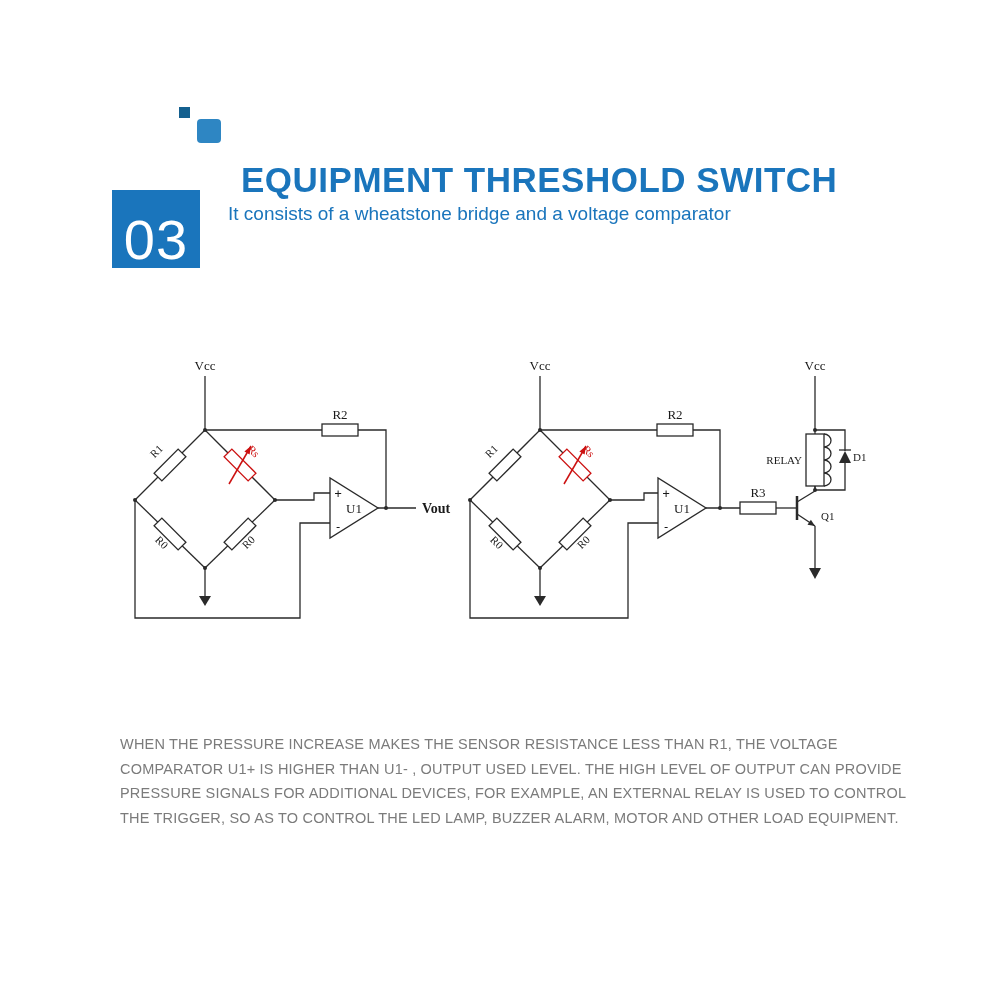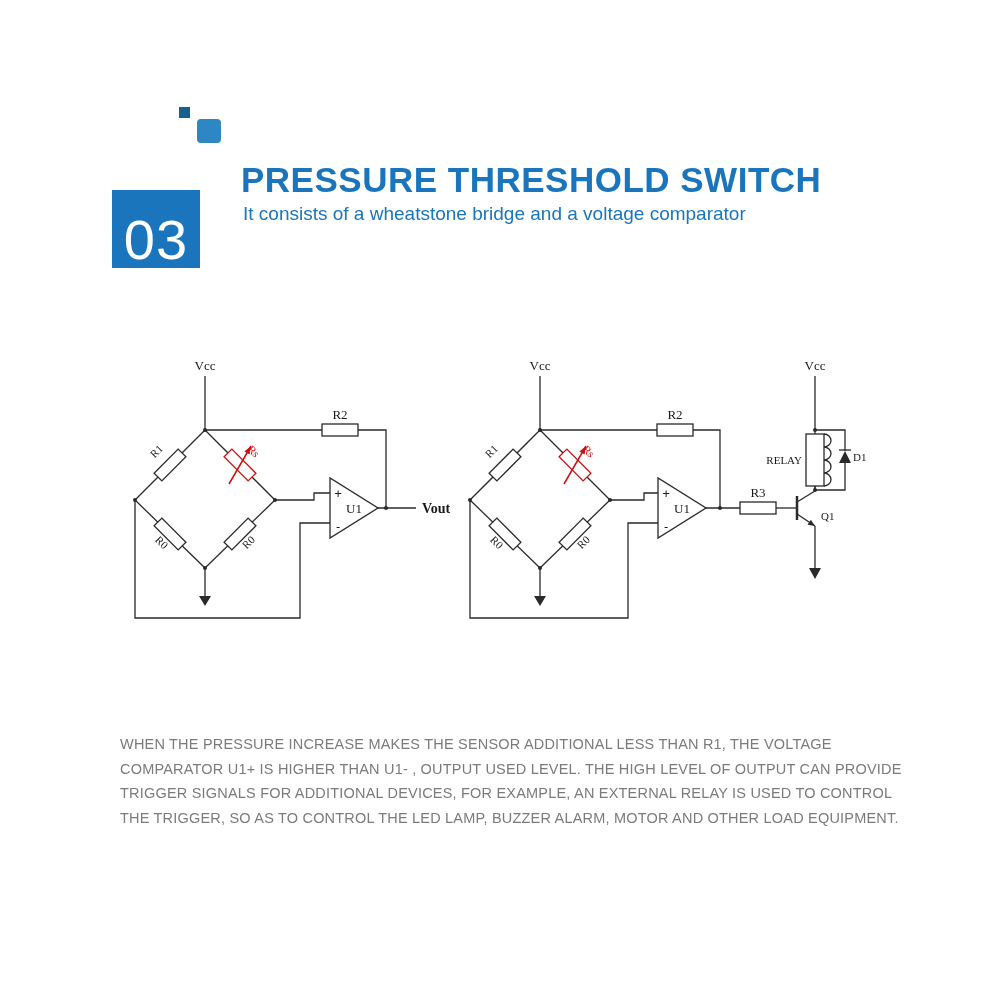--- a/index.html
+++ b/index.html
@@ -6,21 +6,21 @@
   .page{position:relative;width:1000px;height:1000px;background:#fff;overflow:hidden;
         font-family:"Liberation Sans", sans-serif;}
   
   .sq-small{position:absolute;left:179px;top:107px;width:11px;height:11px;background:#14608f;}
   .sq-med{position:absolute;left:197px;top:119px;width:24px;height:24px;background:#2e86c3;border-radius:4px;}
   .num-box{position:absolute;left:112px;top:154px;width:88px;height:78px;background:#1a75bc;
            display:flex;align-items:flex-end;justify-content:center;margin-top:36px;}
   .num-box span{color:#ffffff;font-size:56px;font-weight:400;letter-spacing:1px;line-height:1;}
   .title{position:absolute;left:241px;top:160px;margin:0;font-size:35px;font-weight:700;
          color:#1a75bc;letter-spacing:0.5px;white-space:nowrap;}
-  .subtitle{position:absolute;left:243px;top:203px;font-size:19px;font-weight:400;color:#1a75bc;white-space:nowrap;}
+  .subtitle{position:absolute;left:228px;top:203px;font-size:19px;font-weight:400;color:#1a75bc;white-space:nowrap;}
   
   .diagram{position:absolute;left:100px;top:350px;width:800px;height:300px;}
   .ckt{font-family:"Liberation Serif", serif;font-size:13px;fill:#1a1a1a;}
   .ckt-sm{font-family:"Liberation Serif", serif;font-size:11px;fill:#1a1a1a;}
   .ckt-bold{font-family:"Liberation Serif", serif;font-size:14px;font-weight:bold;fill:#1a1a1a;}
   .ckt-red{fill:#cc1111;}
   .sign{font-family:"DejaVu Sans Mono", monospace;font-size:12px;fill:#1a1a1a;}
   
   .desc{position:absolute;left:120px;top:732px;width:810px;color:#7b7b7b;
         font-size:14.5px;line-height:24.6px;letter-spacing:0.2px;}
@@ -29,21 +29,21 @@
 </head>
 <body>
 
 <div class="page">
 
   <span class="sq-small"></span>
   <span class="sq-med"></span>
   <div class="num-box">
     <span>03</span>
   </div>
-  <h1 class="title">PRESSURE THRESHOLD SWITCH</h1>
+  <h1 class="title">EQUIPMENT THRESHOLD SWITCH</h1>
   <div class="subtitle">It consists of a wheatstone bridge and a voltage comparator</div>
 
   <svg class="diagram" viewBox="0 0 800 300">
     <defs>
       <g id="bridge" fill="none" stroke="#2a2a2a" stroke-width="1.3">
         <line x1="105" y1="26" x2="105" y2="80"></line>
         <line x1="35" y1="150" x2="105" y2="80"></line>
         <line x1="105" y1="80" x2="175" y2="150"></line>
         <line x1="35" y1="150" x2="105" y2="218"></line>
         <line x1="105" y1="218" x2="175" y2="150"></line>
@@ -130,19 +130,19 @@
       <text class="ckt" x="582" y="163" text-anchor="middle">U1</text>
       <text class="ckt" x="658" y="147" text-anchor="middle">R3</text>
       <text class="ckt-sm" x="721" y="170" text-anchor="start">Q1</text>
       <text class="ckt-sm" x="702" y="114" text-anchor="end">RELAY</text>
       <text class="ckt-sm" x="753" y="111" text-anchor="start">D1</text>
       <text class="ckt" x="715" y="20" text-anchor="middle">Vcc</text>
     </g>
   </svg>
 
   <div class="desc">
-    <div>WHEN THE PRESSURE INCREASE MAKES THE SENSOR ADDITIONAL LESS THAN R1, THE VOLTAGE</div>
+    <div>WHEN THE PRESSURE INCREASE MAKES THE SENSOR RESISTANCE LESS THAN R1, THE VOLTAGE</div>
     <div>COMPARATOR U1+ IS HIGHER THAN U1- , OUTPUT USED LEVEL. THE HIGH LEVEL OF OUTPUT CAN PROVIDE</div>
-    <div>TRIGGER SIGNALS FOR ADDITIONAL DEVICES, FOR EXAMPLE, AN EXTERNAL RELAY IS USED TO CONTROL</div>
+    <div>PRESSURE SIGNALS FOR ADDITIONAL DEVICES, FOR EXAMPLE, AN EXTERNAL RELAY IS USED TO CONTROL</div>
     <div>THE TRIGGER, SO AS TO CONTROL THE LED LAMP, BUZZER ALARM, MOTOR AND OTHER LOAD EQUIPMENT.</div>
   </div>
 
 </div>
 
 </body></html>

